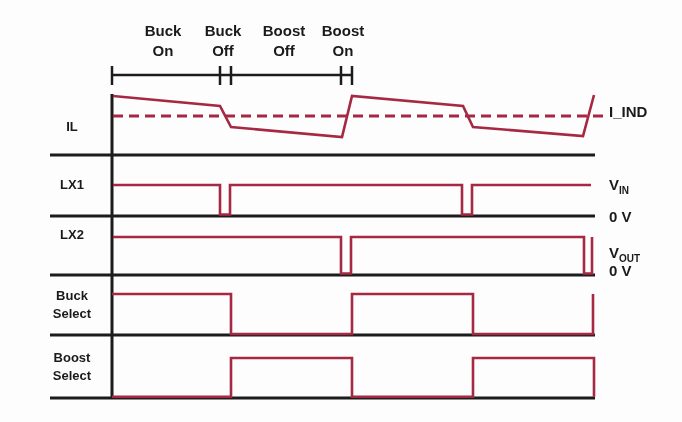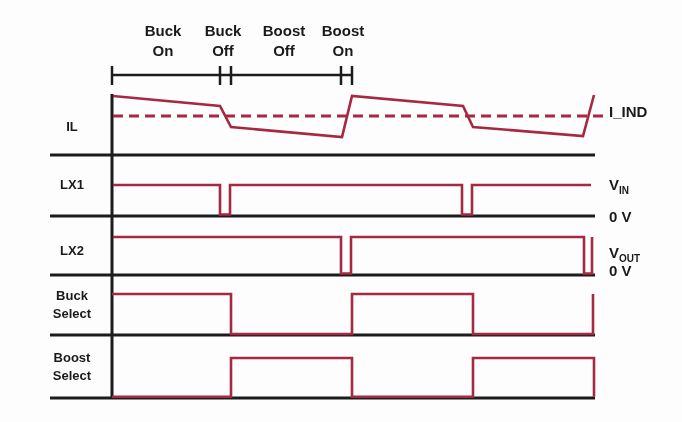--- a/index.html
+++ b/index.html
@@ -14,21 +14,21 @@
   .phase span{display:block;line-height:20px;}
   .phase.p0{left:125px;}
   .phase.p1{left:185px;}
   .phase.p2{left:246px;}
   .phase.p3{left:305px;}
   
   .rowlbl{left:38px;width:68px;text-align:center;font-size:13px;}
   .rowlbl span{display:block;line-height:18px;}
   .lbl-il{top:120px;font-size:13px;}
   .lbl-lx1{top:178px;}
-  .lbl-lx2{top:244px;}
+  .lbl-lx2{top:228px;}
   .lbl-buck{top:287px;}
   .lbl-boost{top:349px;}
   
   .rlbl{left:609px;font-size:15px;}
   .rlbl sub{font-size:10px;font-weight:bold;}
   .lbl-iind{top:104px;}
   .lbl-vin{top:177px;}
   .lbl-0v1{top:209px;}
   .lbl-vout{top:245px;}
   .lbl-0v2{top:263px;}

